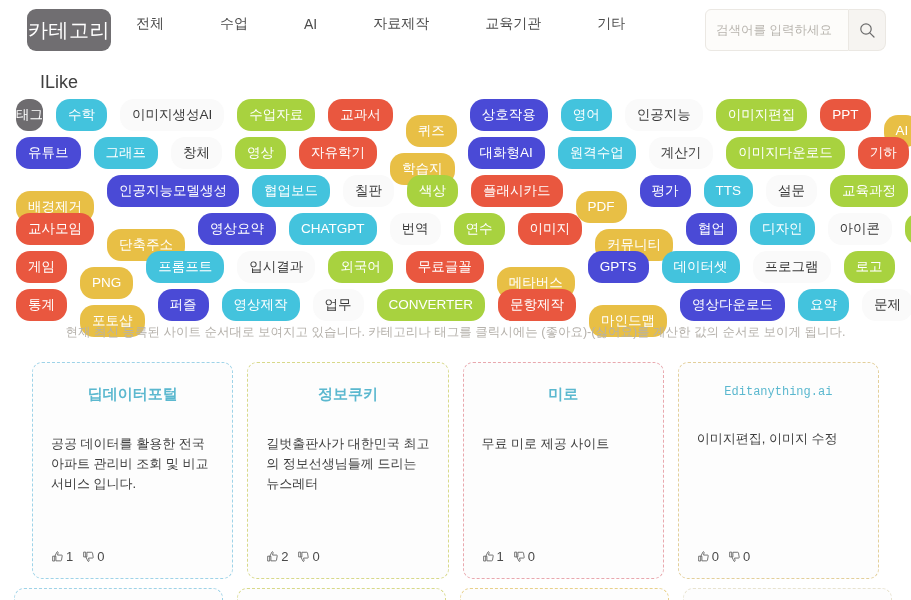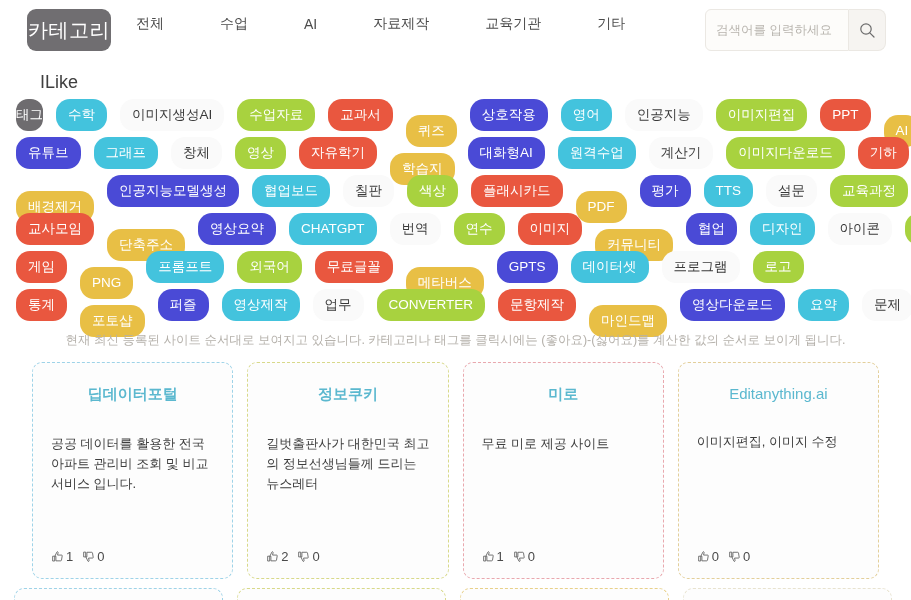--- a/index.html
+++ b/index.html
@@ -85,21 +85,21 @@
   .tag.t-head { background:#6e6c6f; color:#ffffff; border-radius:12px; width:56px; padding:0; }
   .tag.t-red    { background:#e9573f; }
   .tag.t-yellow { background:#e8bf45;margin-top:31px; }
   .tag.t-blue   { background:#4a4ad6; }
   .tag.t-cyan   { background:#43c3dd; }
   .tag.t-white  { background:#fafafa; color:#3a3a3a; }
   .tag.t-green  { background:#a8d23f; }
 
   
   .notice {
-    position: absolute; left: 0; top: 332px; width: 911px;
+    position: absolute; left: 0; top: 324px; width: 911px;
     text-align: center;
     font-size: 12.5px; color: #b5b1ab;
   }
 
   
   .cards {
     position: absolute; left: 0; top: 362px; width: 911px;
     padding: 0 32px;
     display: flex; gap: 14px;
   }
@@ -111,21 +111,21 @@
     padding: 22px 18px 14px 18px;
     position: relative;
     cursor: pointer;
   }
   .card-title {
     text-align: center;
     font-size: 15px; font-weight: bold;
     color: #5bb8cf;
     margin-bottom: 30px;
   }
-  .card-title.en { font-weight: normal; font-size: 15px; }
+  .card-title.en { font-weight: normal; font-size: 12px; font-family: Liberation Mono, monospace; }
   .card-desc {
     font-size: 13px; color: #3d3d3d; line-height: 1.55;
   }
   .card-stats {
     position: absolute; left: 18px; bottom: 14px;
     display: flex; align-items: center; gap: 9px;
     font-size: 13px; color: #4a4a4a;
   }
   .stat { display: flex; align-items: center; gap: 1px; }
   .stat svg { display:block; }
@@ -226,20 +226,21 @@
         <div class="tag t-yellow">커뮤니티</div>
         <div class="tag t-blue">협업</div>
         <div class="tag t-cyan">디자인</div>
         <div class="tag t-white">아이콘</div>
         <div class="tag t-green">정리</div>
       </div>
       <div class="tagrow">
         <div class="tag t-red">게임</div>
         <div class="tag t-yellow">PNG</div>
         <div class="tag t-cyan">프롬프트</div>
+        <div class="tag t-white">입시결과</div>
         <div class="tag t-green">외국어</div>
         <div class="tag t-red">무료글꼴</div>
         <div class="tag t-yellow">메타버스</div>
         <div class="tag t-blue">GPTS</div>
         <div class="tag t-cyan">데이터셋</div>
         <div class="tag t-white">프로그램</div>
         <div class="tag t-green">로고</div>
       </div>
       <div class="tagrow">
         <div class="tag t-red">통계</div>

